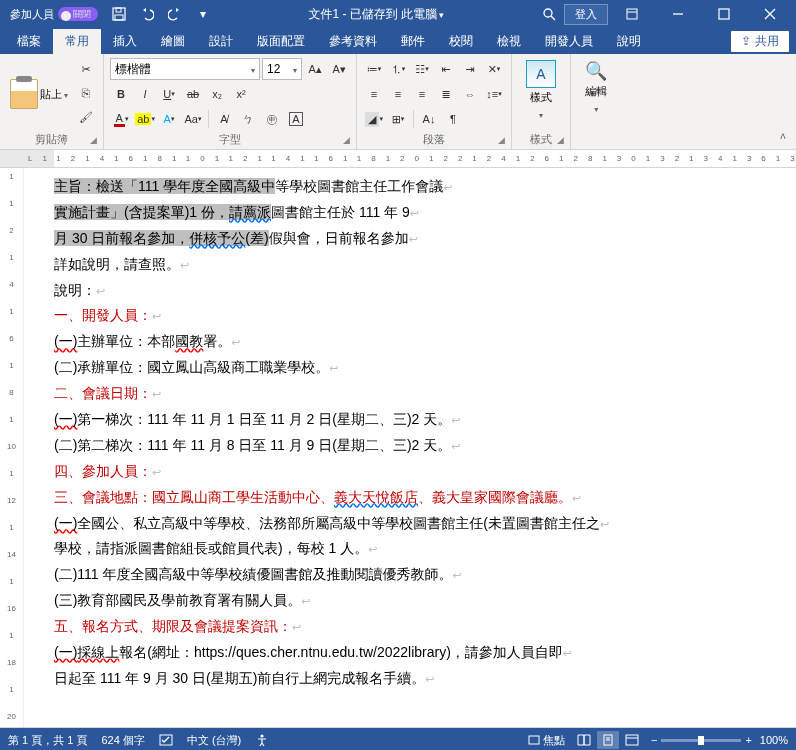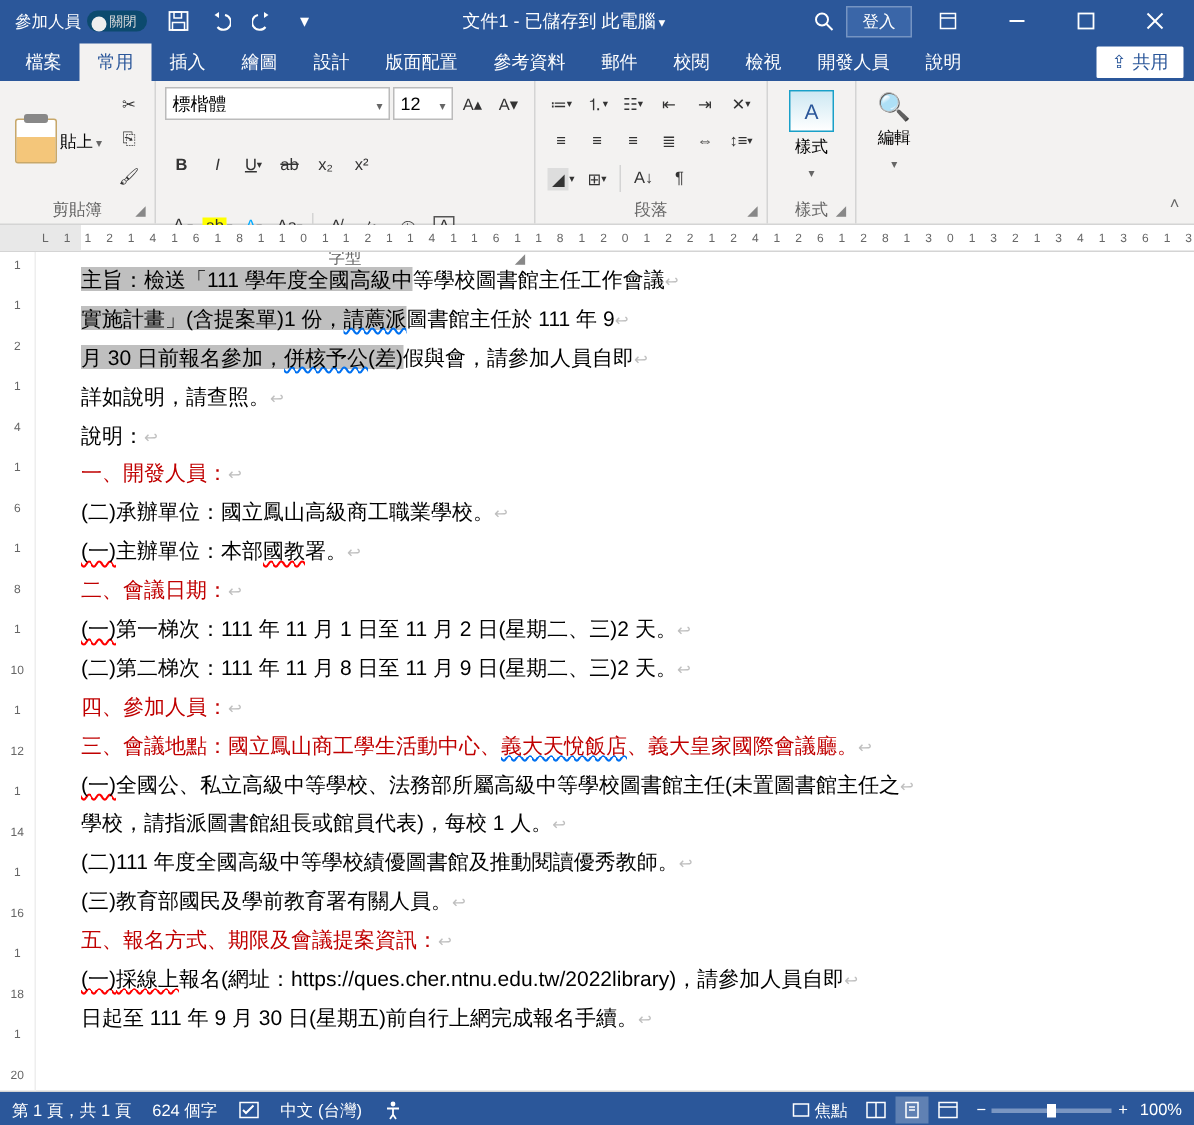--- a/index.html
+++ b/index.html
@@ -1,20 +1,20 @@
 <!DOCTYPE html>
 <html><head>
 <meta charset="utf-8">
 <style>
 * { margin: 0; padding: 0; box-sizing: border-box; font-family: "Microsoft JhengHei", Arial, sans-serif; }
 body { background: #fff; width: 796px; height: 750px; overflow: hidden; font-size: 12px; }
 .titlebar { background: #2b579a; height: 28px; display: flex; align-items: center; color: #fff; padding: 0 4px; }
 .titlebar-left { display: flex; align-items: center; gap: 2px; }
 .autosave { display: flex; align-items: center; gap: 4px; font-size: 11px; padding: 0 6px; }
-.toggle { background: #0c4a6e; border-radius: 8px; width: 40px; height: 14px; display: flex; align-items: flex-end; padding: 0 3px; font-size: 9px; color: #ddd; position: relative; }
+.toggle { background: #8b5cf6; border-radius: 8px; width: 40px; height: 14px; display: flex; align-items: flex-end; padding: 0 3px; font-size: 9px; color: #ddd; position: relative; }
 .toggle::before { content: ""; width: 10px; height: 10px; background: #eee; border-radius: 50%; margin-right: 2px; }
 .qa-btn { width: 26px; height: 24px; display: flex; align-items: center; justify-content: center; color: #fff; cursor: pointer; }
 .title-center { flex: 1; text-align: center; font-size: 12px; display: flex; align-items: center; justify-content: center; gap: 6px; }
 .title-center .dd::after { content: "▾"; font-size: 9px; margin-left: 2px; }
 .titlebar-right { display: flex; align-items: center; gap: 2px; }
 .login-btn { background: #3a66a8; padding: 2px 10px; font-size: 11px; border: 1px solid rgba(255,255,255,0.3); cursor: pointer; }
 .win-btn { width: 44px; height: 28px; display: flex; align-items: center; justify-content: center; cursor: pointer; }
 .tabs { background: #2b579a; display: flex; align-items: center; height: 26px; padding-left: 5px; color: #fff; font-size: 12px; }
 .tab { padding: 4px 12px; cursor: pointer; }
 .tab.active { background: #f3f2f1; color: #2b579a; }
@@ -165,21 +165,21 @@
           </div>
         <div class="small-btn">
             <span>🖌</span>
           </div>
       </div>
     </div>
     <div class="group-label"><span>剪貼簿</span><span class="launcher">◢</span></div>
   </div>
 
   <div class="group">
-    <div class="group-body" style="flex-direction:column; gap:19px;">
+    <div class="group-body" style="flex-direction:column; gap:3px;">
       <div class="row">
         <div class="font-name">
             <span>標楷體</span>
             <span class="dd-car"></span>
           </div>
         <div class="font-size">
             <span>12</span>
             <span class="dd-car"></span>
           </div>
         <div class="small-btn">
@@ -362,26 +362,26 @@
       <span>1</span>
       <span>16</span>
       <span>1</span>
       <span>18</span>
       <span>1</span>
       <span>20</span>
     </div>
   <div class="page">
     <p><span class="sel"><span>主旨：檢送「111 學年度全國高級中</span></span><span>等學校圖書館主任工作會議</span><span class="pm">↩</span></p>
     <p><span class="sel"><span>實施計畫」(含提案單)1 份，</span><u class="wavy-b">請薦派</u></span><span>圖書館主任於 111 年 9</span><span class="pm">↩</span></p>
-    <p><span class="sel"><span>月 30 日前報名參加，</span><u class="wavy-b">併核予公</u><span>(差)</span></span><span>假與會，請參加人員自即</span><span class="pm">↩</span></p>
+    <p><span class="sel"><span>月 30 日前報名參加，</span><u class="wavy-b">併核予公</u><span>(差)</span></span><span>假與會，日前報名參加</span><span class="pm">↩</span></p>
     <p><span>詳如說明，請查照。</span><span class="pm">↩</span></p>
     <p><span>說明：</span><span class="pm">↩</span></p>
     <p class="red"><span>一、開發人員：</span><span class="pm">↩</span></p>
+    <p><span class="wavy-r">(一)</span><span>主辦單位：本部</span><span class="wavy-r">國教</span><span>署</span><span>。</span><span class="pm">↩</span></p>
     <p><span>(二)承辦單位：國立鳳山高級商工職業學校。</span><span class="pm">↩</span></p>
-    <p><span class="wavy-r">(一)</span><span>主辦單位：本部</span><span class="wavy-r">國教</span><span>署</span><span>。</span><span class="pm">↩</span></p>
     <p class="red"><span>二、會議日期：</span><span class="pm">↩</span></p>
     <p><span class="wavy-r">(一)</span><span>第一梯次：111 年 11 月 1 日至 11 月 2 日(星期二、三)2 天。</span><span class="pm">↩</span></p>
     <p><span>(二)第二梯次：111 年 11 月 8 日至 11 月 9 日(星期二、三)2 天。</span><span class="pm">↩</span></p>
     <p class="red"><span>四、參加人員：</span><span class="pm">↩</span></p>
     <p class="red"><span>三、會議地點：國立鳳山商工學生活動中心、</span><span class="wavy-b">義大天悅飯店</span><span>、義大皇家國際會議廳。</span><span class="pm">↩</span></p>
     <p><span class="wavy-r">(一)</span><span>全國公、私立高級中等學校、法務部所屬高級中等學校圖書館主任(未置圖書館主任之</span><span class="pm">↩</span></p>
     <p><span>學校，請指派圖書館組長或館員代表)，每校 1 人。</span><span class="pm">↩</span></p>
     <p><span>(二)111 年度全國高級中等學校績優圖書館及推動閱讀優秀教師。</span><span class="pm">↩</span></p>
     <p><span>(三)教育部國民及學前教育署有關人員。</span><span class="pm">↩</span></p>
     <p class="red"><span>五、報名方式、期限及會議提案資訊：</span><span class="pm">↩</span></p>

